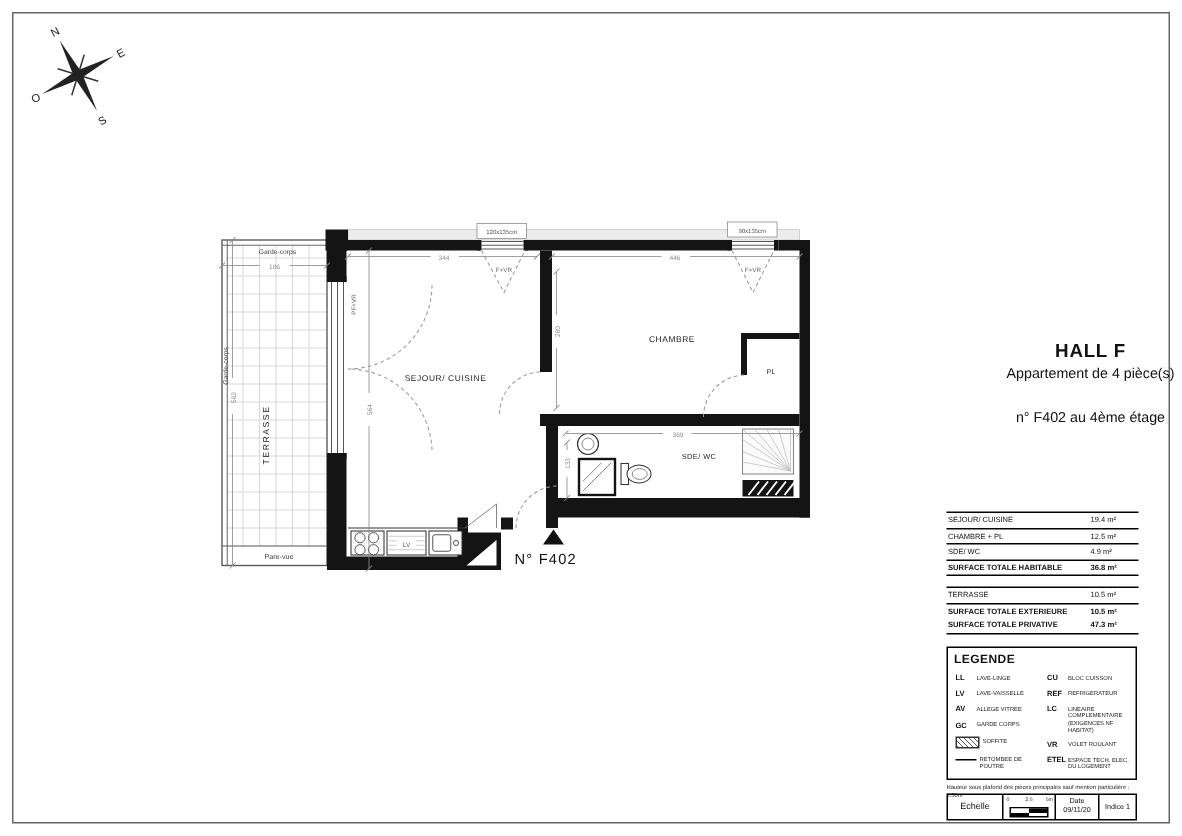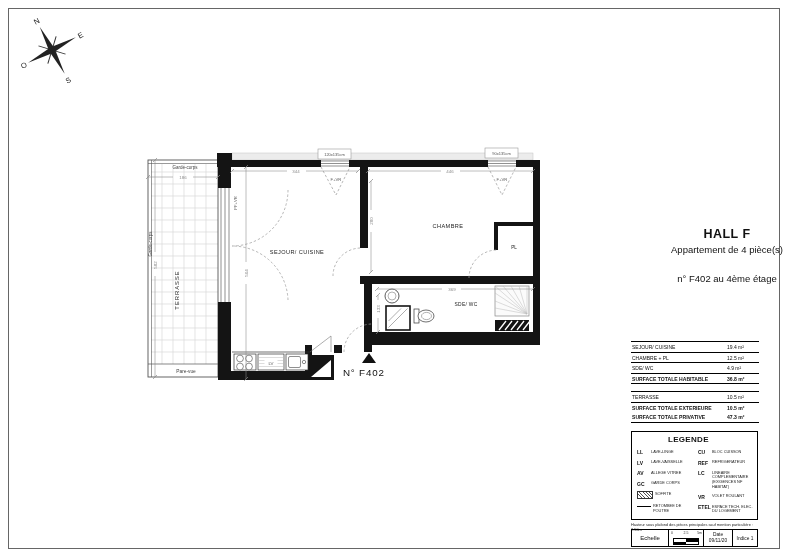--- a/index.html
+++ b/index.html
@@ -15,21 +15,21 @@
   .titleblock .t3{font-size:9.5px;margin-top:18px;}
 
   .surface-table{position:absolute;left:631px;top:341px;width:128px;font-size:5px;border-top:.5px solid #000;}
   .srow{display:flex;justify-content:space-between;padding:2px 1px 1.5px 1px;border-bottom:.5px solid #000;}
   .srow .val{width:31px;text-align:left;}
   .srow.bold{font-weight:bold;font-size:5.1px;}
   .srow.thick{border-bottom:1.4px solid #000;}
   .sgap{height:7px;border-bottom:.5px solid #000;}
   .srow.noline{border-bottom:none;}
 
-  .legend-box{position:absolute;left:631px;top:431px;width:127px;height:89px;border:1px solid #000;box-sizing:border-box;padding-left:32px;}
+  .legend-box{position:absolute;left:631px;top:431px;width:127px;height:89px;border:1px solid #000;box-sizing:border-box;}
   .legend-title{font-size:8px;font-weight:bold;padding:3px 0 0 4px;letter-spacing:.3px;}
   .leg-col{position:absolute;top:17px;}
   .leg-left{left:5px;width:57px;}
   .leg-right{left:66px;width:58px;}
   .leg-item{display:flex;align-items:flex-start;margin-bottom:4.5px;}
   .leg-abbr{flex:0 0 14px;font-weight:bold;font-size:5px;}
   .leg-label{font-size:3.9px;line-height:1.2;color:#222;padding-top:.5px;}
   .swatch-hatch{flex:0 0 14px;height:6px;margin-right:2px;border:.5px solid #333;
     background:repeating-linear-gradient(45deg,#555 0,#555 .6px,#fff .6px,#fff 2.4px);}
   .swatch-line{flex:0 0 14px;height:1px;background:#000;margin:2px 2px 0 0;}

